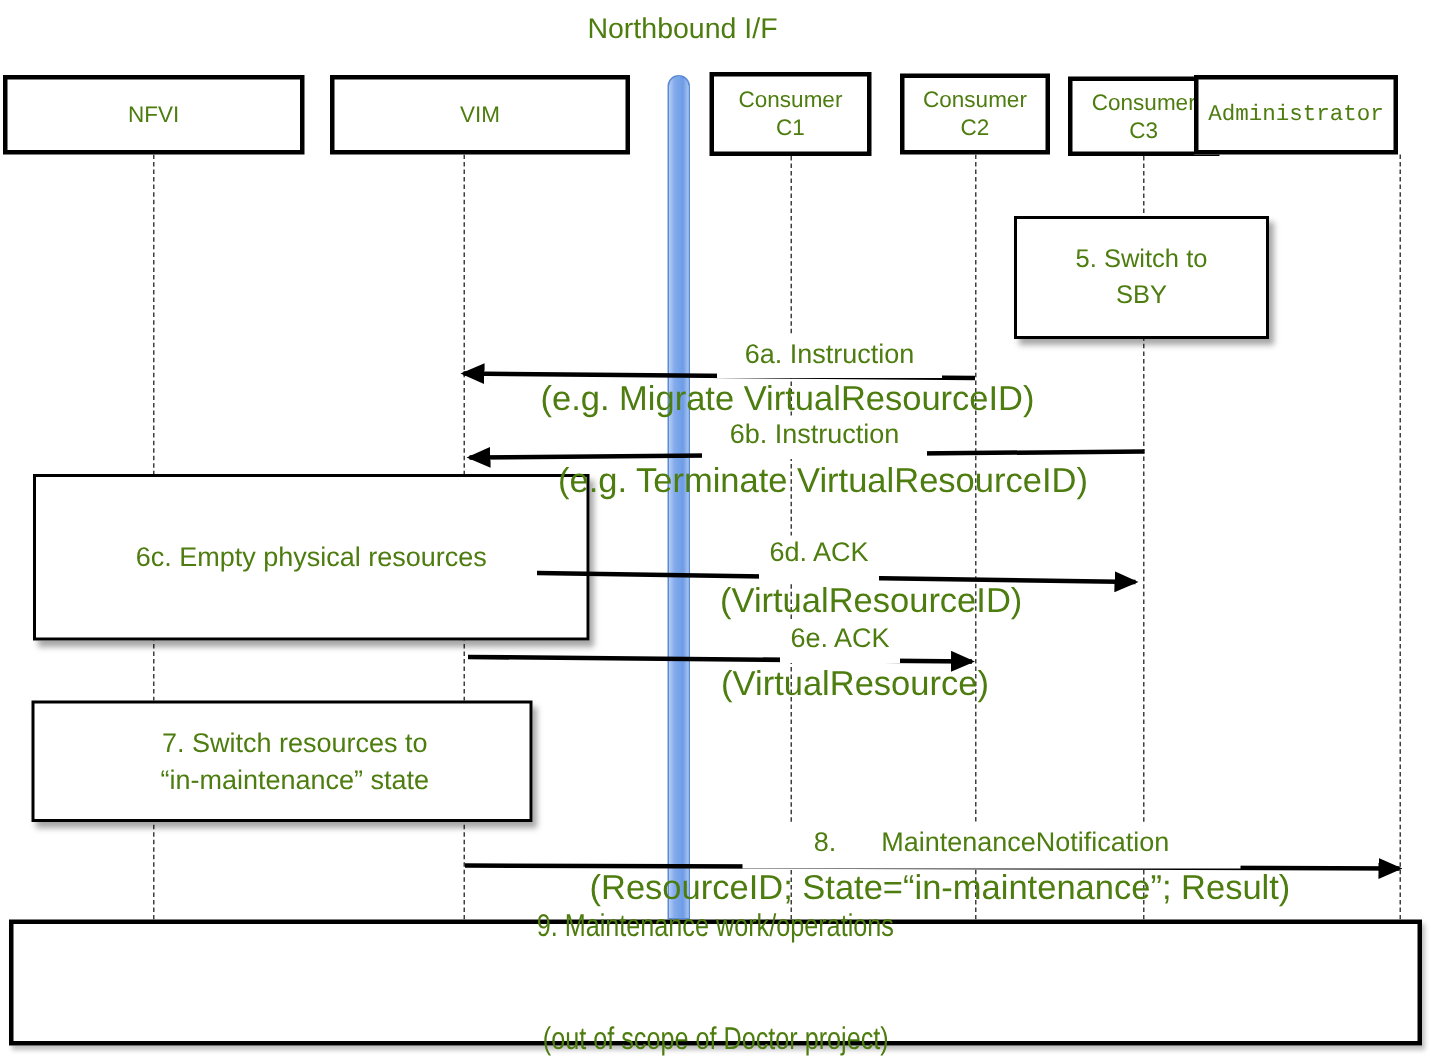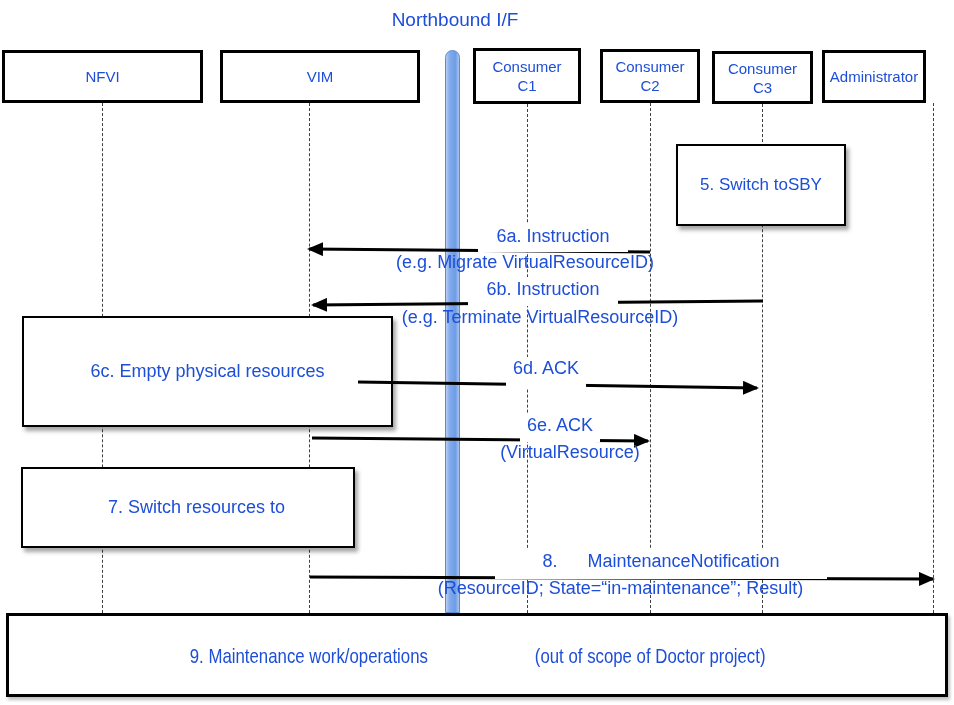--- a/index.html
+++ b/index.html
@@ -1,50 +1,50 @@
 <!DOCTYPE html>
 <html style="--bar-border: #5B8BD4; --lifeline: #3F3F3F;"><head>
 <meta charset="utf-8">
 <style>
   html,body{margin:0;padding:0;background:#fff;}
   #stage{
     position:relative;width:954px;height:705px;background:#fff;overflow:hidden;
-    font-family:"Liberation Sans",sans-serif;color:#1d4ed8;
+    font-family:"Liberation Sans",sans-serif;color:#4d7c0f;
   }
   .abs{position:absolute;}
   .title{
     font-size:19px;text-align:center;white-space:nowrap;
   }
   .lifeline{
     width:0;border-left:1px dashed var(--lifeline);z-index:1;
   }
   .nbi-bar{
     width:15px;border-radius:8px 8px 0 0;z-index:2;box-sizing:border-box;
     background:linear-gradient(to right,#b6cef5 0%,#84abec 28%,#6d9ce6 72%,#a8c4f1 100%);
     border:1px solid var(--bar-border);
   }
   .actor{
     background:#fff;border:3px solid #000;box-sizing:border-box;z-index:3;
     display:flex;flex-direction:column;align-items:center;justify-content:center;
     font-size:15px;line-height:19px;text-align:center;
   }
   .note{
     background:#fff;border:2px solid #000;box-sizing:border-box;z-index:3;
-    display:flex;flex-direction:row;align-items:center;justify-content:center;
+    display:flex;flex-direction:column;align-items:center;justify-content:center;
     text-align:center;box-shadow:3px 4px 4px rgba(0,0,0,0.35);
   }
   .note.big{border-width:3px;box-shadow:2px 3px 3px rgba(0,0,0,0.25);}
   .note.big span{display:inline-block;transform:scaleX(0.8);transform-origin:center;
     font-size:21px;line-height:27px;white-space:nowrap;}
   #arrows{position:absolute;left:0;top:0;z-index:4;pointer-events:none;}
   .msg-name{
     background:#fff;text-align:center;font-size:18px;z-index:5;white-space:pre;
   }
   .msg-params{
-    background:transparent;text-align:center;font-size:18px;z-index:5;white-space:nowrap;
+    background:transparent;text-align:center;font-size:23px;z-index:5;white-space:nowrap;
   }
 </style>
 </head>
 <body>
 
 <div id="stage">
 
   <div class="abs title" style="left:330px;top:9px;width:250px;">Northbound I/F</div>
 
   <div class="abs lifeline" style="left:102px;top:103px;height:510px;"></div>
@@ -67,33 +67,34 @@
     <span>C1</span>
   </div>
   <div class="abs actor" style="left:600px;top:49px;width:100px;height:54px;">
     <span>Consumer</span>
     <span>C2</span>
   </div>
   <div class="abs actor" style="left:712px;top:51px;width:101px;height:53px;">
     <span>Consumer</span>
     <span>C3</span>
   </div>
-  <div class="abs actor" style="left:822px;top:50px;width:104px;height:53px;">
+  <div class="abs actor" style="left:796px;top:50px;width:136px;height:53px;font-family:Liberation Mono, monospace;">
     <span>Administrator</span>
   </div>
 
   <div class="abs note" style="left:676px;top:144px;width:170px;height:82px;font-size:17px;line-height:24px;">
     <span>5. Switch to</span>
     <span>SBY</span>
   </div>
   <div class="abs note" style="left:22px;top:316px;width:371px;height:111px;font-size:18px;">
     <span>6c. Empty physical resources</span>
   </div>
   <div class="abs note" style="left:21px;top:467px;width:334px;height:81px;font-size:18px;line-height:25px;padding-left:17px;">
     <span>7. Switch resources to</span>
+    <span>“in-maintenance” state</span>
   </div>
   <div class="abs note big" style="left:6px;top:613px;width:942px;height:84px;gap:48px;">
     <span>9. Maintenance work/operations</span>
     <span>(out of scope of Doctor project)</span>
   </div>
 
   <svg id="arrows" width="954" height="705">
     <defs>
       <marker id="ah" markerUnits="userSpaceOnUse" markerWidth="16" markerHeight="14" refX="14" refY="7" orient="auto">
         <path d="M0,0 L16,7 L0,14 z" fill="#000"></path>
@@ -106,20 +107,21 @@
     <line x1="310" y1="577" x2="933" y2="579" stroke="#000" stroke-width="3" marker-end="url(#ah)"></line>
   </svg>
 
   <div class="abs msg-name" style="left:478px;top:224px;width:150px;height:28px;line-height:24px;">6a. Instruction</div>
   <div class="abs msg-params" style="left:360px;top:252px;width:330px;">(e.g. Migrate VirtualResourceID)</div>
 
   <div class="abs msg-name" style="left:468px;top:277px;width:150px;height:29px;line-height:24px;">6b. Instruction</div>
   <div class="abs msg-params" style="left:372px;top:307px;width:336px;">(e.g. Terminate VirtualResourceID)</div>
 
   <div class="abs msg-name" style="left:506px;top:357px;width:80px;height:31px;line-height:23px;">6d. ACK</div>
+  <div class="abs msg-params" style="left:480px;top:387px;width:200px;">(VirtualResourceID)</div>
 
   <div class="abs msg-name" style="left:520px;top:414px;width:80px;height:28px;line-height:23px;">6e. ACK</div>
   <div class="abs msg-params" style="left:470px;top:442px;width:200px;">(VirtualResource)</div>
 
   <div class="abs msg-name" style="left:495px;top:549px;width:332px;height:30px;line-height:25px;">8.      MaintenanceNotification</div>
   <div class="abs msg-params" style="left:393px;top:578px;width:455px;">(ResourceID; State=“in-maintenance”; Result)</div>
 
 </div>
 
 </body></html>

